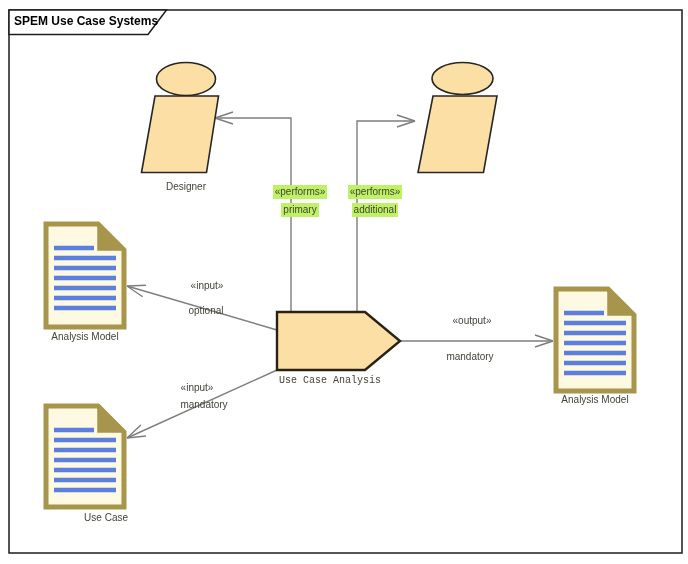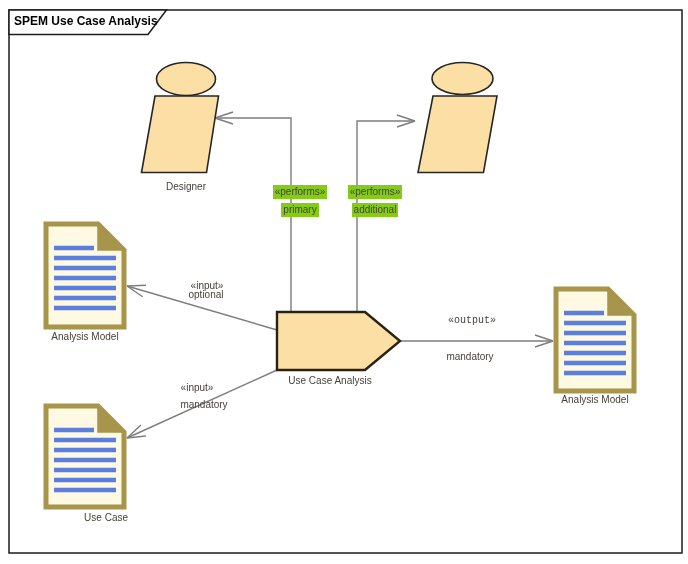--- a/index.html
+++ b/index.html
@@ -6,21 +6,21 @@
   .stage{
     position:relative;width:688px;height:564px;background:#ffffff;
     font-family:"Liberation Sans",sans-serif;overflow:hidden;
   }
   .stage svg{position:absolute;left:0;top:0;}
   .lbl{
     position:absolute;font-size:10px;line-height:14px;color:#454239;
     text-align:center;white-space:nowrap;
   }
   .lbl .row{display:block;}
-  .lbl .onLine{background:#84cc16;display:inline-block;padding:0 2px;margin-left:28px;}
+  .lbl .onLine{background:#bef264;display:inline-block;padding:0 2px;margin-left:28px;}
   .titleLbl{
     position:absolute;left:14px;top:14px;font-size:12px;font-weight:bold;
     color:#000000;white-space:nowrap;
   }
   .conn{stroke:#7d7d7d;stroke-width:1.4;fill:none;}
   .arrow{stroke:#7d7d7d;stroke-width:1.4;fill:none;}
   .tan{fill:#fcdfa5;}
   .actorLine{stroke:#262626;stroke-width:1.6;}
   .pentaLine{stroke:#2a2115;stroke-width:2.4;stroke-linejoin:miter;}
   .docPage{fill:#fdf9e3;stroke:#a6954b;stroke-width:5;stroke-linejoin:miter;}
@@ -125,40 +125,40 @@
         <line x1="564" y1="323" x2="626" y2="323"></line>
         <line x1="564" y1="333" x2="626" y2="333"></line>
         <line x1="564" y1="343" x2="626" y2="343"></line>
         <line x1="564" y1="353" x2="626" y2="353"></line>
         <line x1="564" y1="363" x2="626" y2="363"></line>
         <line x1="564" y1="373" x2="626" y2="373"></line>
       </g>
     </g>
   </svg>
 
-  <div class="titleLbl">SPEM Use Case Analysis</div>
+  <div class="titleLbl">SPEM Use Case Systems</div>
 
   <div class="lbl" style="left:136px;top:180px;width:100px;">Designer</div>
-  <div class="lbl" style="left:262px;top:374px;width:136px;">Use Case Analysis</div>
+  <div class="lbl" style="left:262px;top:374px;width:136px;font-family:Liberation Mono, monospace;">Use Case Analysis</div>
   <div class="lbl" style="left:35px;top:330px;width:100px;">Analysis Model</div>
   <div class="lbl" style="left:28px;top:511px;width:100px;text-align:right;">Use Case</div>
   <div class="lbl" style="left:545px;top:393px;width:100px;">Analysis Model</div>
 
   <div class="lbl" style="left:236px;top:185px;width:100px;">
     <span class="row"><span class="onLine">«performs»</span></span>
     <span class="row" style="margin-top:4px;text-align:center;"><span class="onLine">primary</span></span>
   </div>
 
   <div class="lbl" style="left:311px;top:185px;width:100px;">
     <span class="row"><span class="onLine">«performs»</span></span>
     <span class="row" style="margin-top:4px;"><span class="onLine">additional</span></span>
   </div>
 
   <div class="lbl" style="left:157px;top:279px;width:100px;">«input»</div>
-  <div class="lbl" style="left:156px;top:288px;width:100px;">optional</div>
+  <div class="lbl" style="left:156px;top:304px;width:100px;">optional</div>
 
   <div class="lbl" style="left:147px;top:381px;width:100px;">«input»</div>
   <div class="lbl" style="left:154px;top:398px;width:100px;">mandatory</div>
 
-  <div class="lbl" style="left:422px;top:314px;width:100px;font-family:Liberation Mono, monospace;">«output»</div>
+  <div class="lbl" style="left:422px;top:314px;width:100px;">«output»</div>
   <div class="lbl" style="left:420px;top:350px;width:100px;">mandatory</div>
 
 </div>
 
 </body></html>

